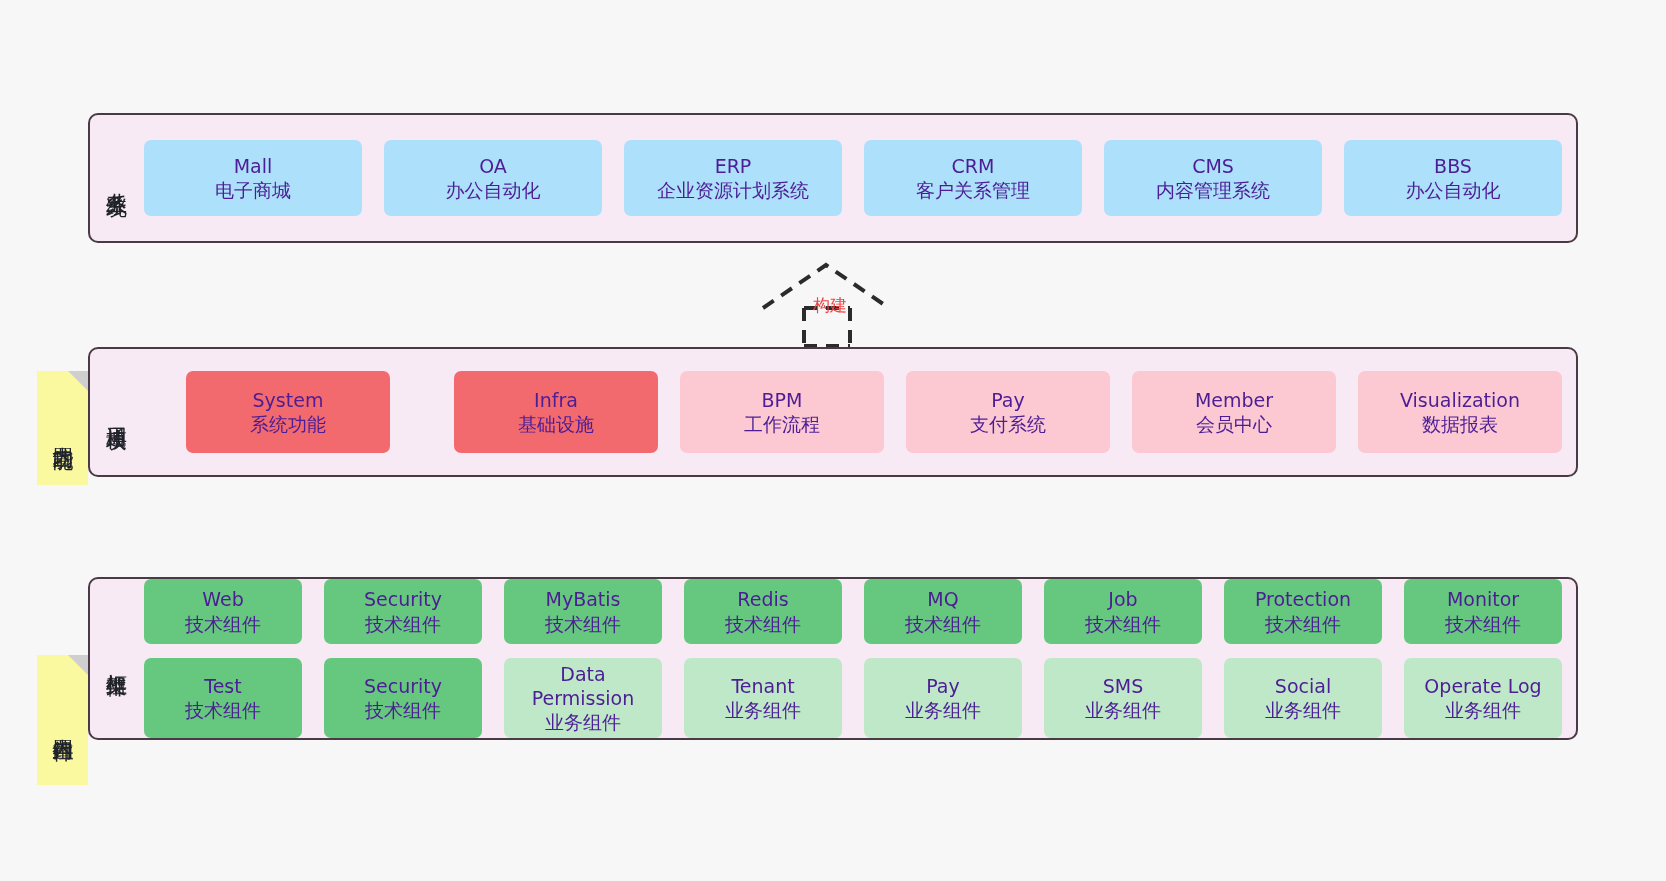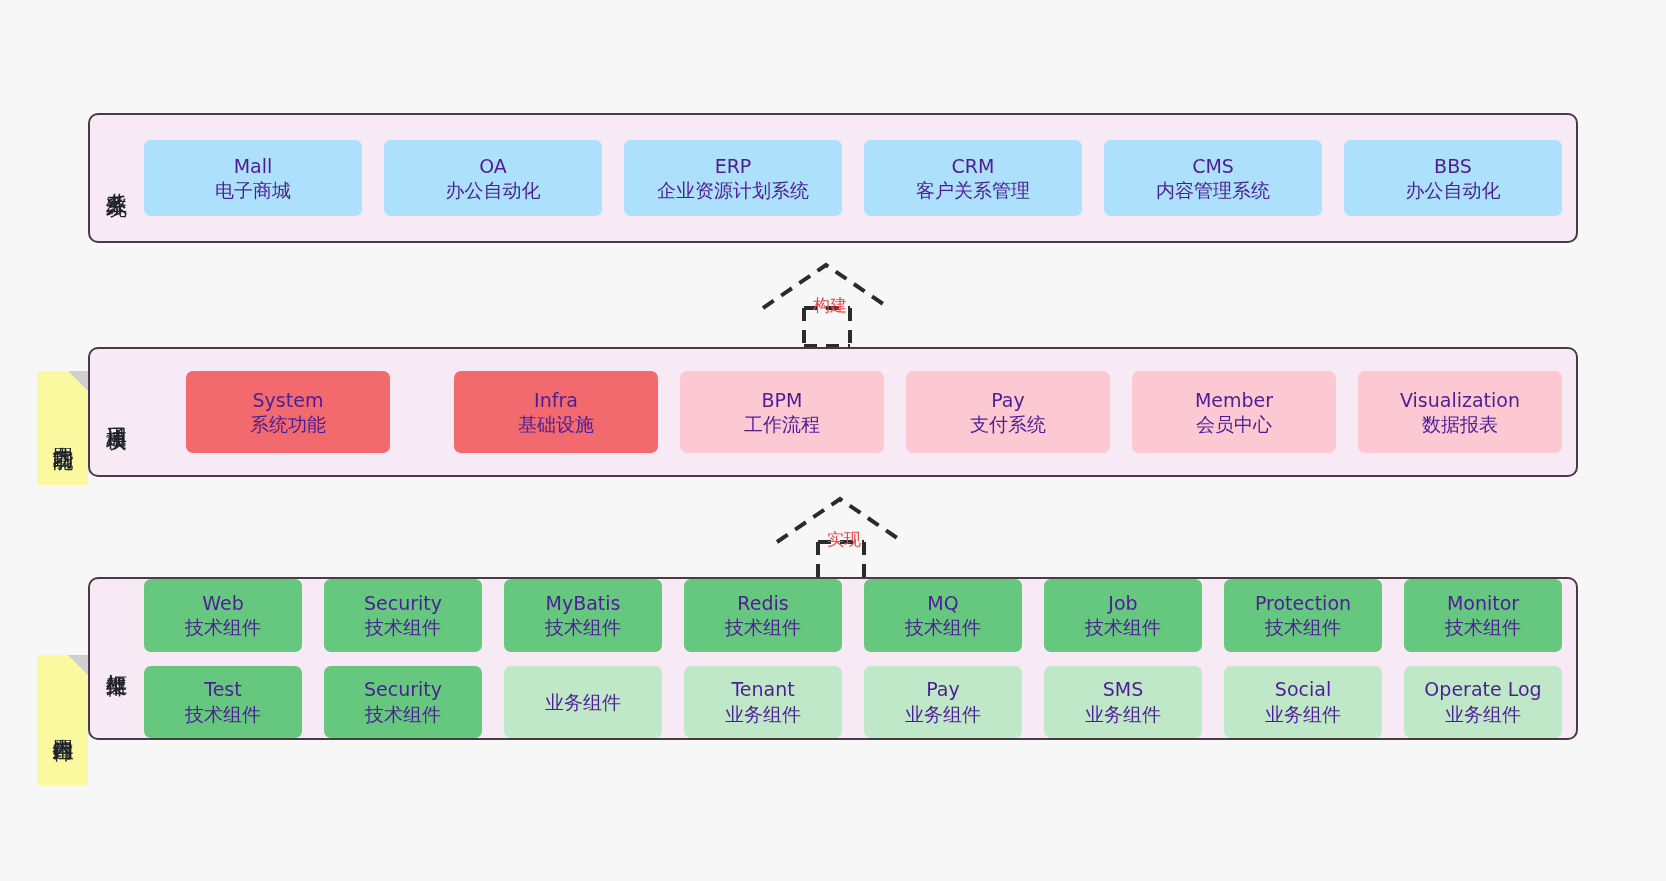--- a/index.html
+++ b/index.html
@@ -203,27 +203,20 @@
           <span class="l2">会员中心</span>
         </div>
         <div class="cell fill-pink">
           <span class="l1">Visualization</span>
           <span class="l2">数据报表</span>
         </div>
       </div>
     </div>
   </div>
 
-  <div class="arrow" id="arrow-implement" style="left:772px; top:492px;">
-    <svg width="150" height="90" viewBox="0 0 150 90">
-      <path d="M 5 50 L 68 7 L 131 50" fill="none" stroke="#2b2b2b" stroke-width="4" stroke-dasharray="13 9" stroke-linecap="butt" stroke-linejoin="miter"></path>
-      <path d="M 46 50 L 46 88 M 46 50 L 92 50 M 92 50 L 92 88 M 46 88 L 92 88" fill="none" stroke="#2b2b2b" stroke-width="4" stroke-dasharray="13 9"></path>
-    </svg>
-    <span class="arrow-label" style="left:55px; top:36px;">实现</span>
-  </div>
 
   <div class="note" id="note-framework">
     <span class="fold"></span>
     <span>内置组件</span>
   </div>
 
   <div class="layer" id="layer-framework">
     <div class="layer-title">框架组件</div>
     <div class="layer-body">
 
@@ -265,20 +258,21 @@
       <div class="row">
         <div class="cell fill-green">
           <span class="l1">Test</span>
           <span class="l2">技术组件</span>
         </div>
         <div class="cell fill-green">
           <span class="l1">Security</span>
           <span class="l2">技术组件</span>
         </div>
         <div class="cell fill-lightgreen">
+          <span class="l1">Data Permission</span>
           <span class="l2">业务组件</span>
         </div>
         <div class="cell fill-lightgreen">
           <span class="l1">Tenant</span>
           <span class="l2">业务组件</span>
         </div>
         <div class="cell fill-lightgreen">
           <span class="l1">Pay</span>
           <span class="l2">业务组件</span>
         </div>

